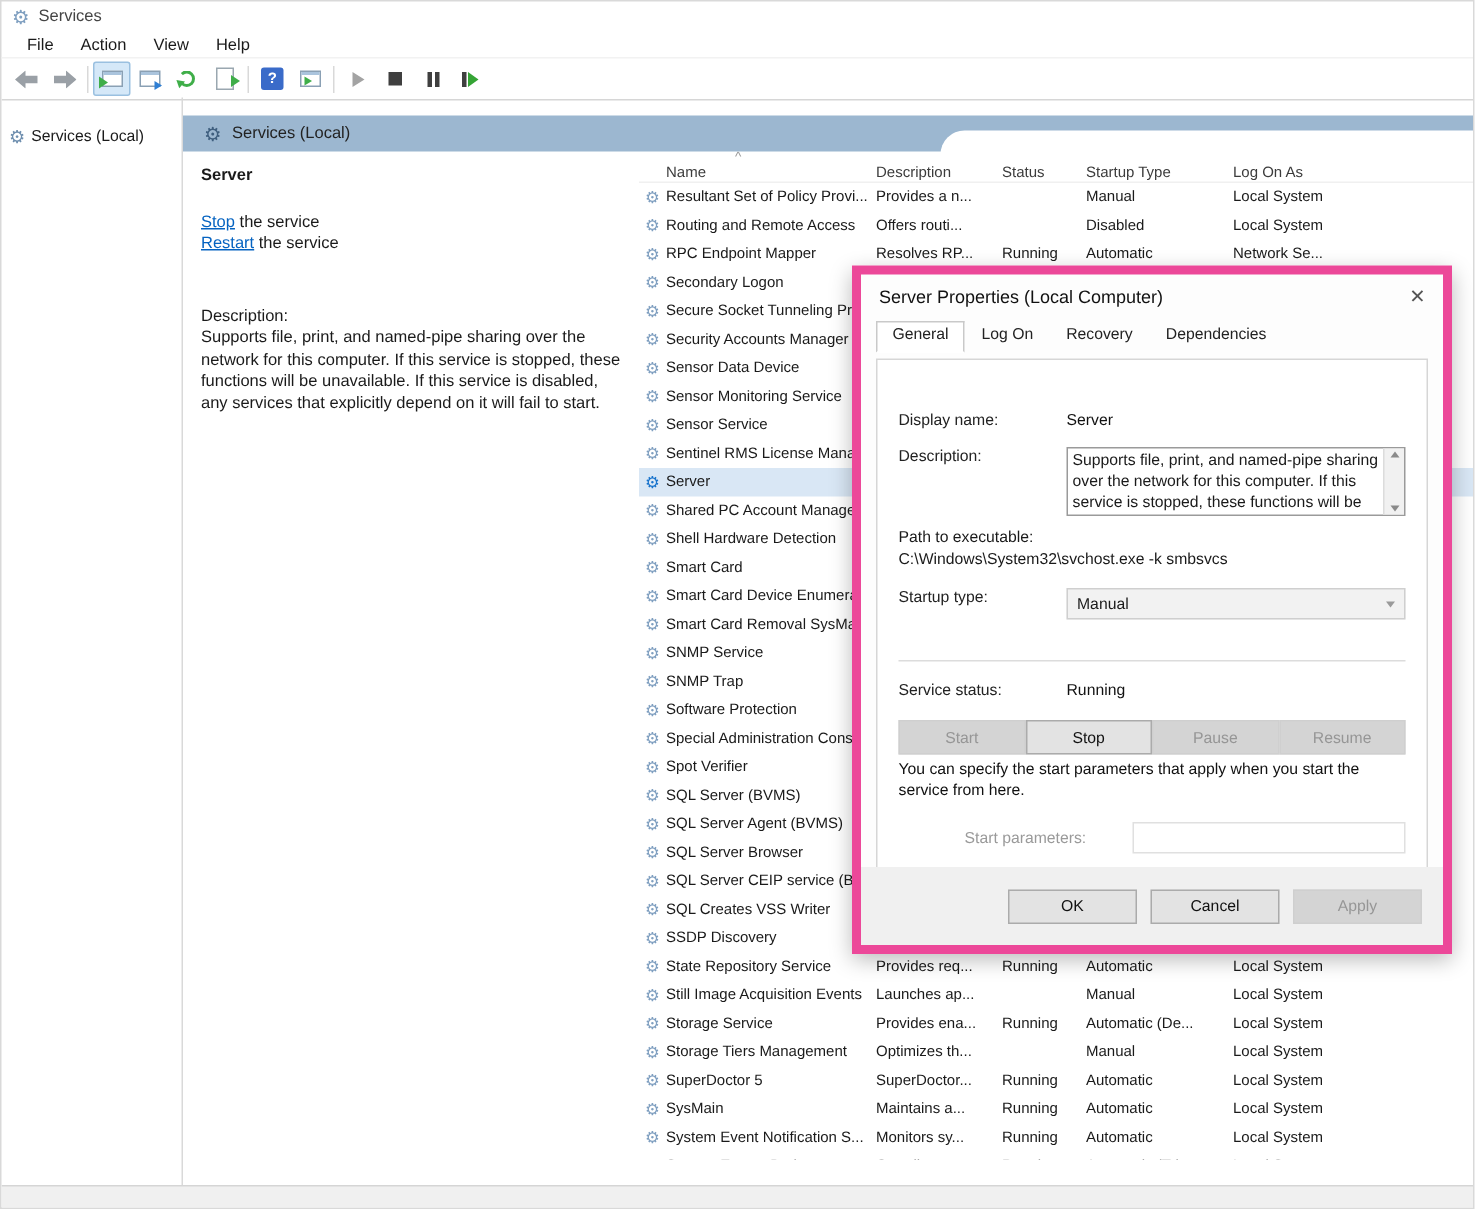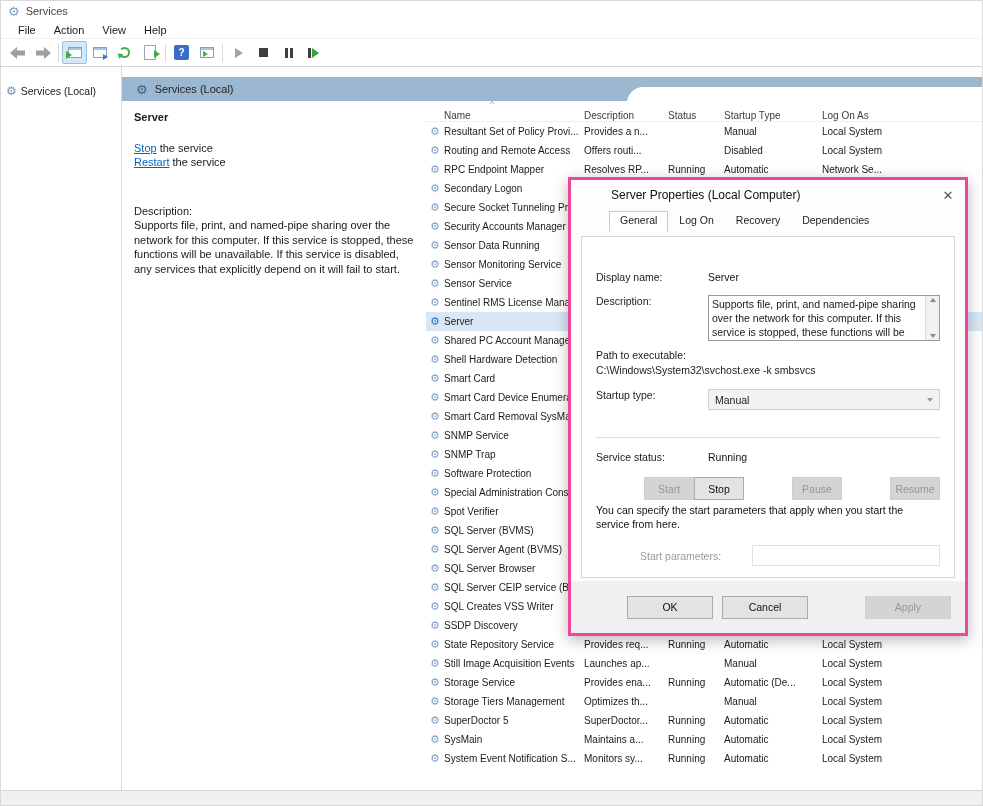--- a/index.html
+++ b/index.html
@@ -71,21 +71,21 @@
   
   .ftabs{position:absolute;left:0;right:0;bottom:0;height:20px;border-top:1px solid #9a9a9a;padding-left:10px;display:flex;}
   .ftab{position:relative;height:17px;line-height:16px;padding:0 16px;font-size:10.5px;color:#222;
     clip-path:polygon(0 0,100% 0,calc(100% - 9px) 100%,9px 100%);background:#b5b5b5;}
   .ftab i{position:absolute;inset:0 1px 1px 1px;clip-path:polygon(0 0,100% 0,calc(100% - 8px) 100%,8px 100%);background:#fff;z-index:0;}
   .ftab.inactive i{background:#f4f4f4;}
   .ftab span{position:relative;z-index:1;font-style:normal;}
   .statusbar{position:absolute;left:0;right:0;bottom:0;height:14px;background:#f0f0f0;border-top:1px solid #d5d5d5;}
   
   .dialog{position:absolute;left:567px;top:176px;width:400px;height:459px;background:#fdfdfd;
-    border:3px solid #ec4899;box-shadow:0 4px 14px rgba(0,0,0,.28);box-sizing:border-box;z-index:10;font-size:10.5px;padding-left:28px;}
+    border:6px solid #ec4899;box-shadow:0 4px 14px rgba(0,0,0,.28);box-sizing:border-box;z-index:10;font-size:10.5px;}
   .dtitle{height:30px;display:flex;align-items:center;padding-left:12px;font-size:12px;color:#111;}
   .dclose{margin-left:auto;width:34px;height:26px;display:flex;align-items:center;justify-content:center;color:#555;font-size:13px;cursor:pointer;}
   .dtabs{display:flex;padding-left:10px;position:relative;z-index:2;}
   .dtab{padding:3px 10px 4px;border:1px solid transparent;color:#222;cursor:pointer;}
   .dtab.active{background:#fff;border-color:#c9c9c9;border-bottom-color:#fff;position:relative;top:1px;padding-top:2px;}
   .dpage{position:absolute;left:10px;right:10px;top:56px;height:340px;border:1px solid #d6d6d6;background:#fff;}
   .frow{position:absolute;left:14px;right:14px;display:flex;}
   .flabel{width:112px;color:#222;flex:0 0 112px;}
   .flabel.dim{color:#9a9a9a;}
   .fvalue{color:#111;}
@@ -93,21 +93,21 @@
   .descbox .txt{flex:1;padding:1px 3px;line-height:14px;overflow:hidden;}
   .descbox .sb{width:13px;background:#f1f1f1;border-left:1px solid #dcdcdc;display:flex;flex-direction:column;justify-content:space-between;align-items:center;padding:2px 0;}
   .tri-up{width:0;height:0;border-left:3px solid transparent;border-right:3px solid transparent;border-bottom:4px solid #8a8a8a;}
   .tri-dn{width:0;height:0;border-left:3px solid transparent;border-right:3px solid transparent;border-top:4px solid #8a8a8a;}
   .combo{width:252px;height:21px;background:#f2f2f2;border:1px solid #cfcfcf;display:flex;align-items:center;
     padding-left:6px;box-sizing:border-box;position:relative;}
   .combo .tri-dn{position:absolute;right:6px;top:8px;border-top-color:#9a9a9a;}
   .dhr{position:absolute;left:14px;right:14px;top:200px;border-top:1px solid #dcdcdc;}
   .btn{height:23px;border:1px solid #ababab;background:#e3e3e3;font-size:10.5px;color:#111;
     display:flex;align-items:center;justify-content:center;box-sizing:border-box;cursor:pointer;}
-  .btn.disabled{background:#d4d4d4;border-color:#cfcfcf;color:#969696;cursor:default;margin-left:48px;}
+  .btn.disabled{background:#d4d4d4;border-color:#cfcfcf;color:#969696;cursor:default;}
   .svcbtns{position:absolute;left:14px;right:14px;top:240px;display:flex;justify-content:space-between;}
   .svcbtns .btn{width:85px;}
   .helptext{position:absolute;left:14px;right:20px;top:266px;line-height:14px;color:#111;}
   .paramrow{top:308px;align-items:center;margin-left:44px;}
   .paraminput{width:252px;height:21px;border:1px solid #e0e0e0;background:#fff;box-sizing:border-box;font-size:10.5px;padding:0 4px;}
   .dfoot{position:absolute;left:0;right:0;bottom:0;height:52px;background:#f0f0f0;display:flex;align-items:center;justify-content:flex-end;gap:9px;padding-right:14px;box-sizing:border-box;}
   .dfoot .btn{width:86px;}
 </style>
 </head>
 <body>
@@ -255,21 +255,21 @@
           <div class="lrow">
             <span class="cic">⚙</span>
             <span class="c col-name">Security Accounts Manager</span>
             <span class="c col-desc">The star...</span>
             <span class="c col-status"></span>
             <span class="c col-stype"></span>
             <span class="c col-logon"></span>
           </div>
           <div class="lrow">
             <span class="cic">⚙</span>
-            <span class="c col-name">Sensor Data Running</span>
+            <span class="c col-name">Sensor Data Device</span>
             <span class="c col-desc">Delivers...</span>
             <span class="c col-status"></span>
             <span class="c col-stype"></span>
             <span class="c col-logon"></span>
           </div>
           <div class="lrow">
             <span class="cic">⚙</span>
             <span class="c col-name">Sensor Monitoring Service</span>
             <span class="c col-desc">Monitor...</span>
             <span class="c col-status"></span>

